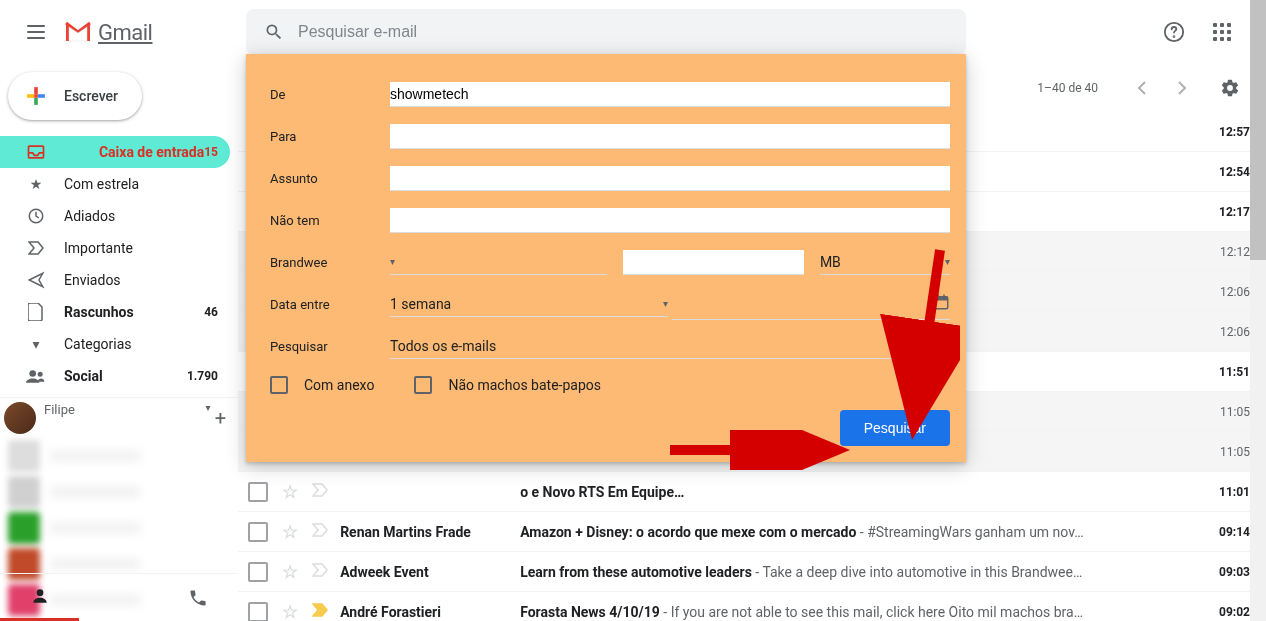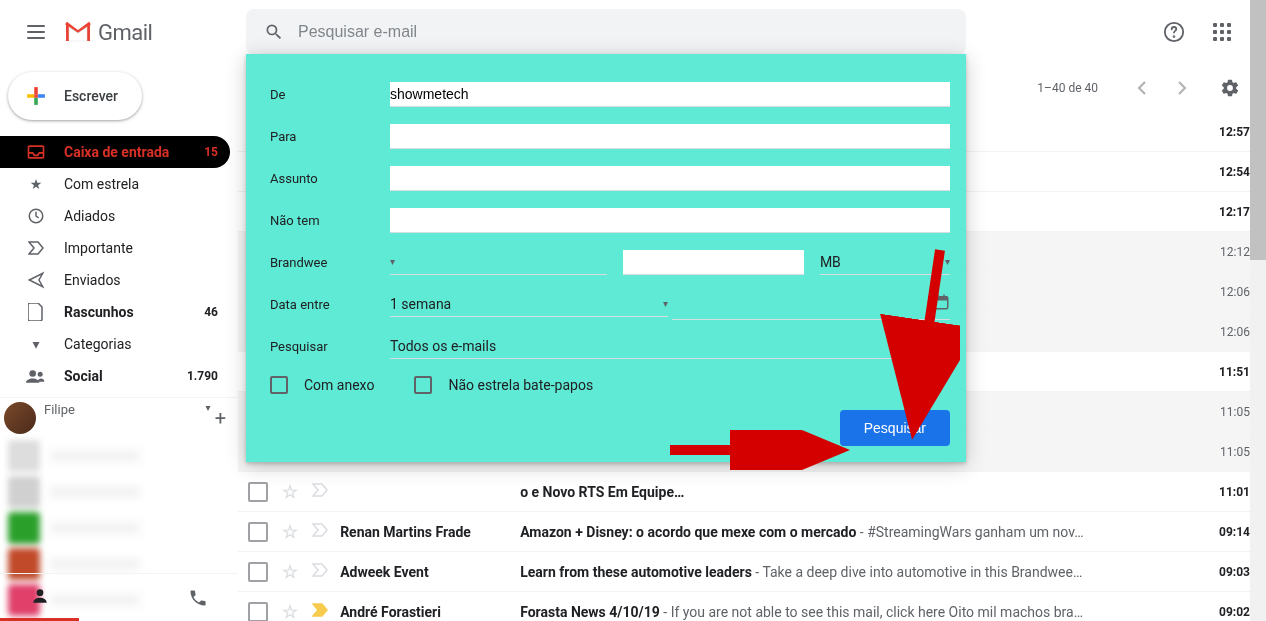--- a/index.html
+++ b/index.html
@@ -5,41 +5,41 @@
   * { box-sizing: border-box; margin: 0; padding: 0; }
   body { font-family: 'Roboto', Arial, sans-serif; font-size: 14px; color: #202124; background: #fff; overflow: hidden; width: 1266px; height: 621px; position: relative; }
   
   
   .header { display: flex; align-items: center; height: 64px; padding: 8px; border-bottom: 0px solid #f1f3f4; }
   .header-left { display: flex; align-items: center; width: 238px; padding-left: 4px; }
   .menu-btn { width: 48px; height: 48px; border-radius: 50%; display: flex; align-items: center; justify-content: center; cursor: pointer; }
   .menu-icon { width: 18px; height: 14px; display: flex; flex-direction: column; justify-content: space-between; }
   .menu-icon span { height: 2px; background: #5f6368; border-radius: 1px; }
   .logo { display: flex; align-items: center; cursor: pointer; margin-left: 4px;}
-  .gmail-text { font-size: 22px; color: #5f6368; font-weight: 400; letter-spacing: -0.5px;}
+  .gmail-text { font-size: 22px; color: #5f6368; font-weight: 400; letter-spacing: -0.5px; text-decoration: underline;}
   .search-container { flex: 1; max-width: 720px; position: relative; }
   .search-bar { background: #f1f3f4; border-radius: 8px; height: 46px; display: flex; align-items: center; padding: 0 8px; }
   .search-icon-btn { width: 40px; height: 40px; border-radius: 50%; display: flex; align-items: center; justify-content: center; color: #5f6368; cursor: pointer; }
   .search-input { flex: 1; border: none; background: transparent; font-size: 16px; color: #5f6368; outline: none; padding: 0 4px;}
   .search-input::placeholder { color: #80868b; }
   .header-right { display: flex; align-items: center; gap: 8px; margin-left: auto; padding-right: 16px;}
   .icon-btn { width: 40px; height: 40px; border-radius: 50%; display: flex; align-items: center; justify-content: center; color: #5f6368; cursor: pointer; }
   .apps-grid { display: grid; grid-template-columns: repeat(3, 4px); grid-template-rows: repeat(3, 4px); gap: 3px; }
   .apps-grid span { background: #5f6368; border-radius: 1px; }
 
   
   .body-area { display: flex; height: 557px; }
   .sidebar { width: 238px; padding-top: 8px; position: relative; }
   .compose-btn { margin: 0 0 16px 8px; height: 48px; padding: 0 24px 0 12px; border-radius: 24px; box-shadow: 0 1px 2px 0 rgba(60,64,67,.3), 0 1px 3px 1px rgba(60,64,67,.15); display: inline-flex; align-items: center; background: #fff; cursor: pointer; }
   .compose-plus { width: 32px; height: 32px; margin-right: 12px; position: relative; }
   .compose-plus::before, .compose-plus::after { content: ''; position: absolute; background: #5f6368; }
   .compose-label { font-size: 14px; font-weight: 500; color: #3c4043; }
   .nav-list { list-style: none; }
   .nav-item { height: 32px; padding: 0 12px 0 26px; display: flex; align-items: center; border-radius: 0 16px 16px 0; cursor: pointer; margin-right: 8px; font-size: 14px; color: #202124;}
-  .nav-item.active { background: #000000; color: #d93025; font-weight: 700; }
+  .nav-item.active { background: #5eead4; color: #d93025; font-weight: 700; text-align: right; }
   .nav-item.bold { font-weight: 700; }
   .nav-icon { width: 20px; margin-right: 18px; color: #5f6368; display: flex; align-items: center; justify-content: center;}
   .nav-item.active .nav-icon { color: #d93025; }
   .nav-label { flex: 1; white-space: nowrap; overflow: hidden; text-overflow: ellipsis;}
   .nav-count { font-size: 12px; font-weight: 700;}
   .nav-sub { padding-left: 48px; }
   .hangouts-header { display: flex; padding: 4px 8px 4px 4px; border-top: 1px solid #f1f3f4; margin-top: 5px;}
   .avatar-sm { width: 32px; height: 32px; border-radius: 50%; background: linear-gradient(135deg,#7a4a2a,#4a2a1a); margin-right: 8px;}
   .hangouts-name { font-size: 13px; color: #5f6368; flex: 1;}
   .hangouts-caret { color: #5f6368; font-size: 10px; margin-left: 2px;}
@@ -70,21 +70,21 @@
   .sender { width: 180px; flex-shrink: 0; white-space: nowrap; overflow: hidden; text-overflow: ellipsis;}
   .subject-area { flex: 1; white-space: nowrap; overflow: hidden; text-overflow: ellipsis; min-width: 0;}
   .subject {}
   .snippet { font-weight: 400; color: #5f6368;}
   .time { width: 60px; text-align: right; font-size: 12px; flex-shrink: 0; margin-left: 16px;}
   .email-row.read .time { font-weight: 400;}
   .scrollbar-track { position: absolute; right: 0; top: 0; width: 16px; height: 621px; background: #f1f1f1;}
   .scrollbar-thumb { width: 100%; background: #c1c1c1; height: 260px; border-radius: 0;}
 
   
-  .search-panel { position: absolute; left: 246px; top: 54px; width: 720px; background: #5eead4; box-shadow: 0 2px 4px rgba(0,0,0,0.2), 0 4px 20px rgba(0,0,0,0.2); z-index: 100; padding: 20px 16px 16px 24px;}
+  .search-panel { position: absolute; left: 246px; top: 54px; width: 720px; background: #fdba74; box-shadow: 0 2px 4px rgba(0,0,0,0.2), 0 4px 20px rgba(0,0,0,0.2); z-index: 100; padding: 20px 16px 16px 24px;}
   .sp-row { display: flex; align-items: center; min-height: 40px; margin-bottom: 2px;}
   .sp-label { width: 120px; font-size: 13px; color: #202124; flex-shrink: 0;}
   .sp-input { flex: 1; border: none; border-bottom: 1px solid #dadce0; padding: 4px 0; font-size: 14px; outline: none;}
   .sp-select { flex: 1; display: flex; align-items: center; border-bottom: 1px solid #dadce0; padding: 4px 0; font-size: 14px; cursor: pointer; position: relative;}
   .sp-select-text { flex: 1;}
   .sp-caret { color: #5f6368; font-size: 10px;}
   .sp-size-group { display: flex; flex: 1; gap: 16px;}
   .sp-date-group { display: flex; flex: 1; gap: 4px; align-items: center;}
   .sp-cal { color: #5f6368; font-size: 18px;}
   .sp-checks { display: flex; gap: 40px; padding: 8px 0 16px 0;}
@@ -487,21 +487,21 @@
       <span class="sp-caret">▾</span>
     </div>
   </div>
   <div class="sp-checks">
     <div class="sp-check">
       <div class="sp-checkbox"></div>
       <span>Com anexo</span>
     </div>
     <div class="sp-check">
       <div class="sp-checkbox"></div>
-      <span>Não estrela bate-papos</span>
+      <span>Não machos bate-papos</span>
     </div>
   </div>
   <div class="sp-actions">
     <button class="sp-btn-primary">Pesquisar</button>
   </div>
 </div>
 
 <svg class="arrow-overlay" style="left:660px; top:430px;" width="200" height="40">
   <defs>
       <marker id="ah1" markerWidth="12" markerHeight="12" refX="10" refY="5" orient="auto">

